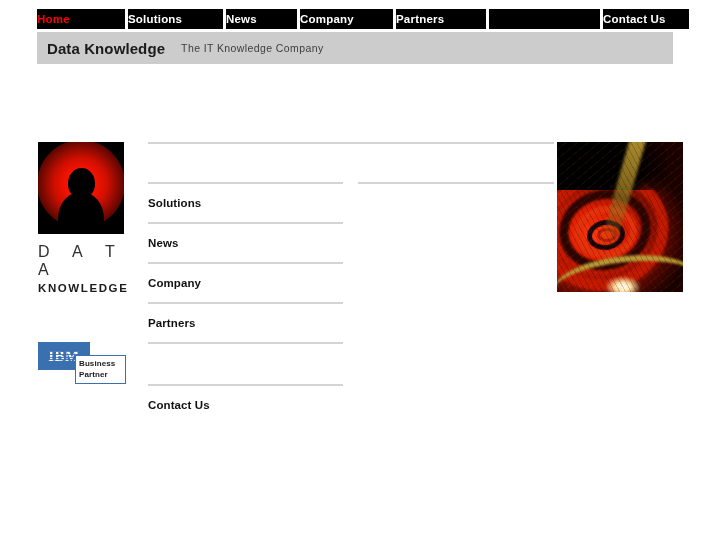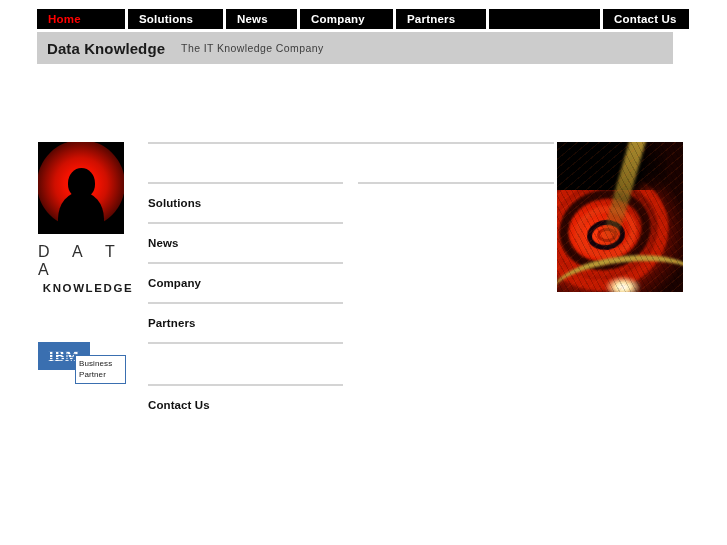--- a/index.html
+++ b/index.html
@@ -27,21 +27,20 @@
     display: flex;
     background: #ffffff;
   }
   .nav-cell {
     background: #000000;
     color: #ffffff;
     font-size: 11.5px;
     font-weight: bold;
     line-height: 20px;
     height: 20px;
-    padding-left: 11px;
     letter-spacing: 0.2px;
     white-space: nowrap;
     overflow: hidden;
     font-family: "Liberation Sans", sans-serif;
   }
   .nav-gap {
     width: 3px;
     height: 20px;
     background: #ffffff;
     flex: 0 0 3px;
@@ -142,21 +141,20 @@
     letter-spacing: 9.5px;
     font-family: "Liberation Sans", sans-serif;
   }
   #logo-word-knowledge {
     margin-top: 3px;
     font-size: 11.5px;
     font-weight: bold;
     color: #1a1a1a;
     letter-spacing: 1.6px;
     font-family: "Liberation Sans", sans-serif;
-    text-align: center;
   }
 
   
   #ibm-badge {
     position: absolute;
     left: 38px;
     top: 342px;
     width: 88px;
     height: 42px;
   }
@@ -203,21 +201,21 @@
     top: 13px;
     width: 51px;
     height: 29px;
     background: #ffffff;
     border: 1px solid #3a6fb0;
     padding: 2px 0 0 3px;
   }
   #ibm-partner-box span {
     display: block;
     font-size: 8px;
-    font-weight: normal;
+    font-weight: bold;
     color: #1a1a1a;
     line-height: 11px;
     letter-spacing: 0.1px;
   }
 
   
   #center-col {
     position: absolute;
     left: 148px;
     top: 142px;

